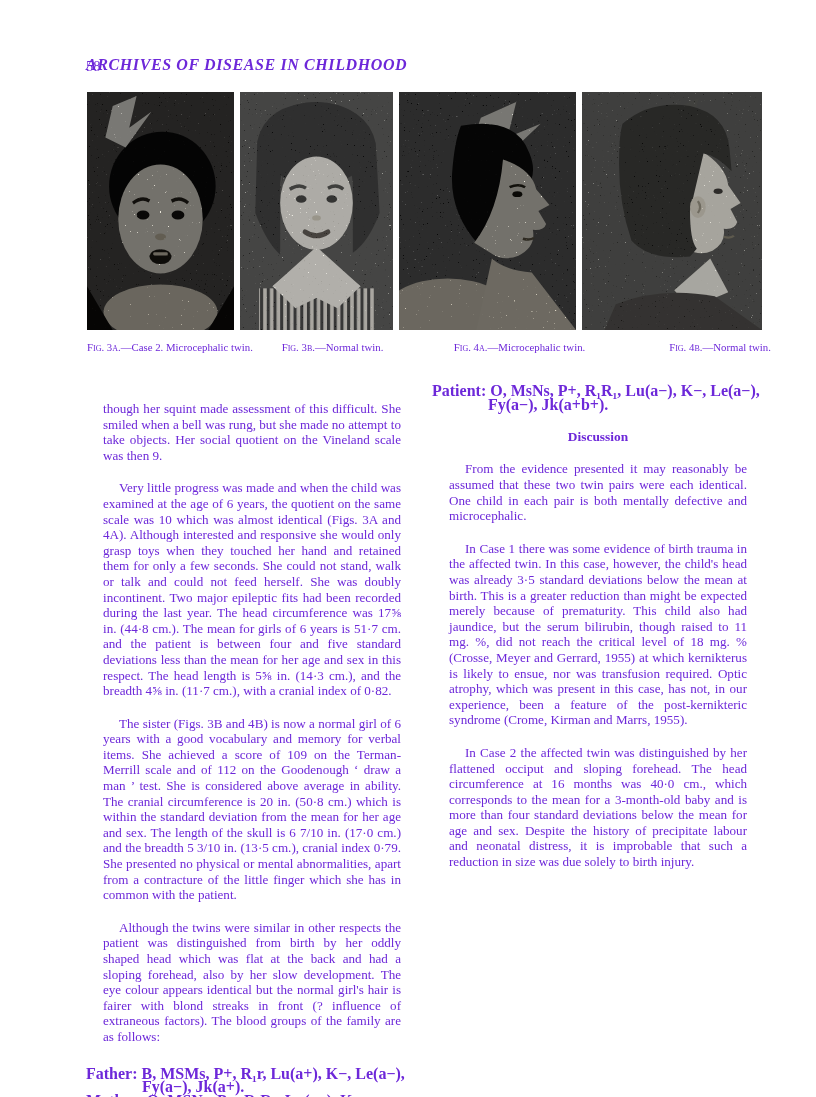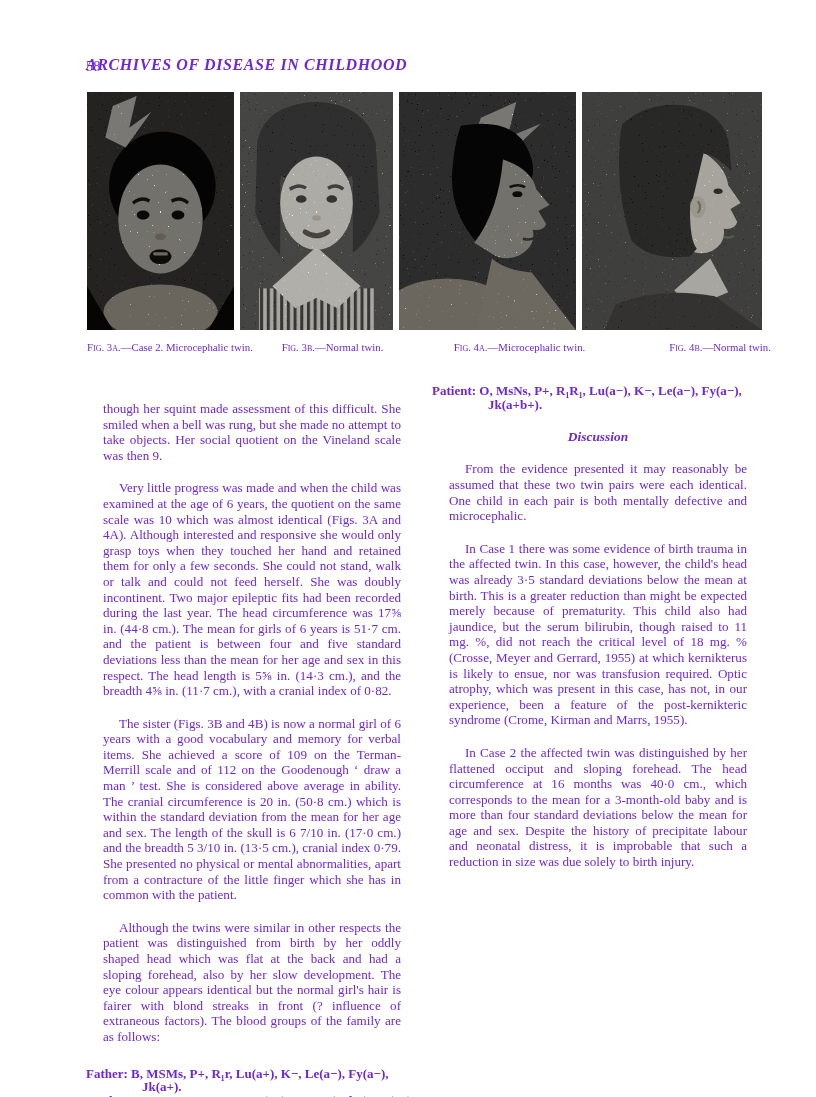--- a/index.html
+++ b/index.html
@@ -22,26 +22,26 @@
   .w1{width:147px}.w2{width:153px}.w3{width:177px}.w4{width:180px}
   
   .captions{position:absolute;top:341px;left:87px;display:flex;gap:22px;font-size:10.8px;}
   .cap{text-align:center;white-space:nowrap;overflow:visible;}
   .cap .fig{font-variant:small-caps;}
   
   .cols{position:absolute;top:384px;left:86px;width:678px;display:flex;gap:14px;}
   .col{width:332px;font-size:13.1px;line-height:15.6px;text-align:justify;}
   .col p{margin:17px;text-indent:16px;}
   .col p.noindent{text-indent:0;}
-  .blood{margin:22px 0 4px 0;font-size:13px;line-height:13.9px;}
+  .blood{margin:22px 0 4px 0;font-size:16px;line-height:13.9px;}
   .blood .bline{padding-left:56px;text-indent:-56px;text-align:left;font-weight:bold;}
   .blood-top{margin-top:0;}
   .discussion-heading{
     text-align:center;font-weight:bold;font-size:13.4px;
-    margin:6px 0 4px 0;text-indent:0 !important;font-style:italic;
+    margin:6px 0 4px 0;text-indent:0 !important;
   }
 </style>
 </head>
 <body>
 
 <div class="page">
 
   <svg width="0" height="0" style="position:absolute" aria-hidden="true">
     <defs>
       <filter id="bspeck" x="0" y="0" width="100%" height="100%">

